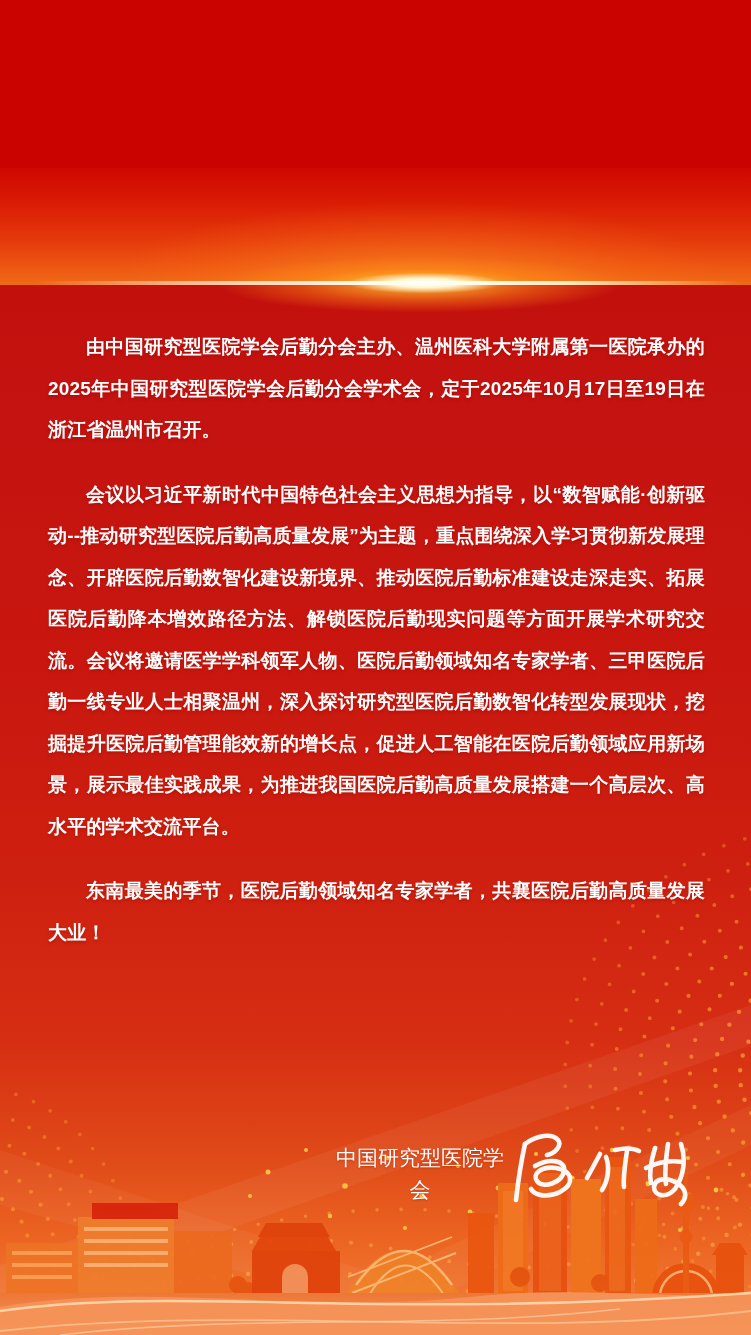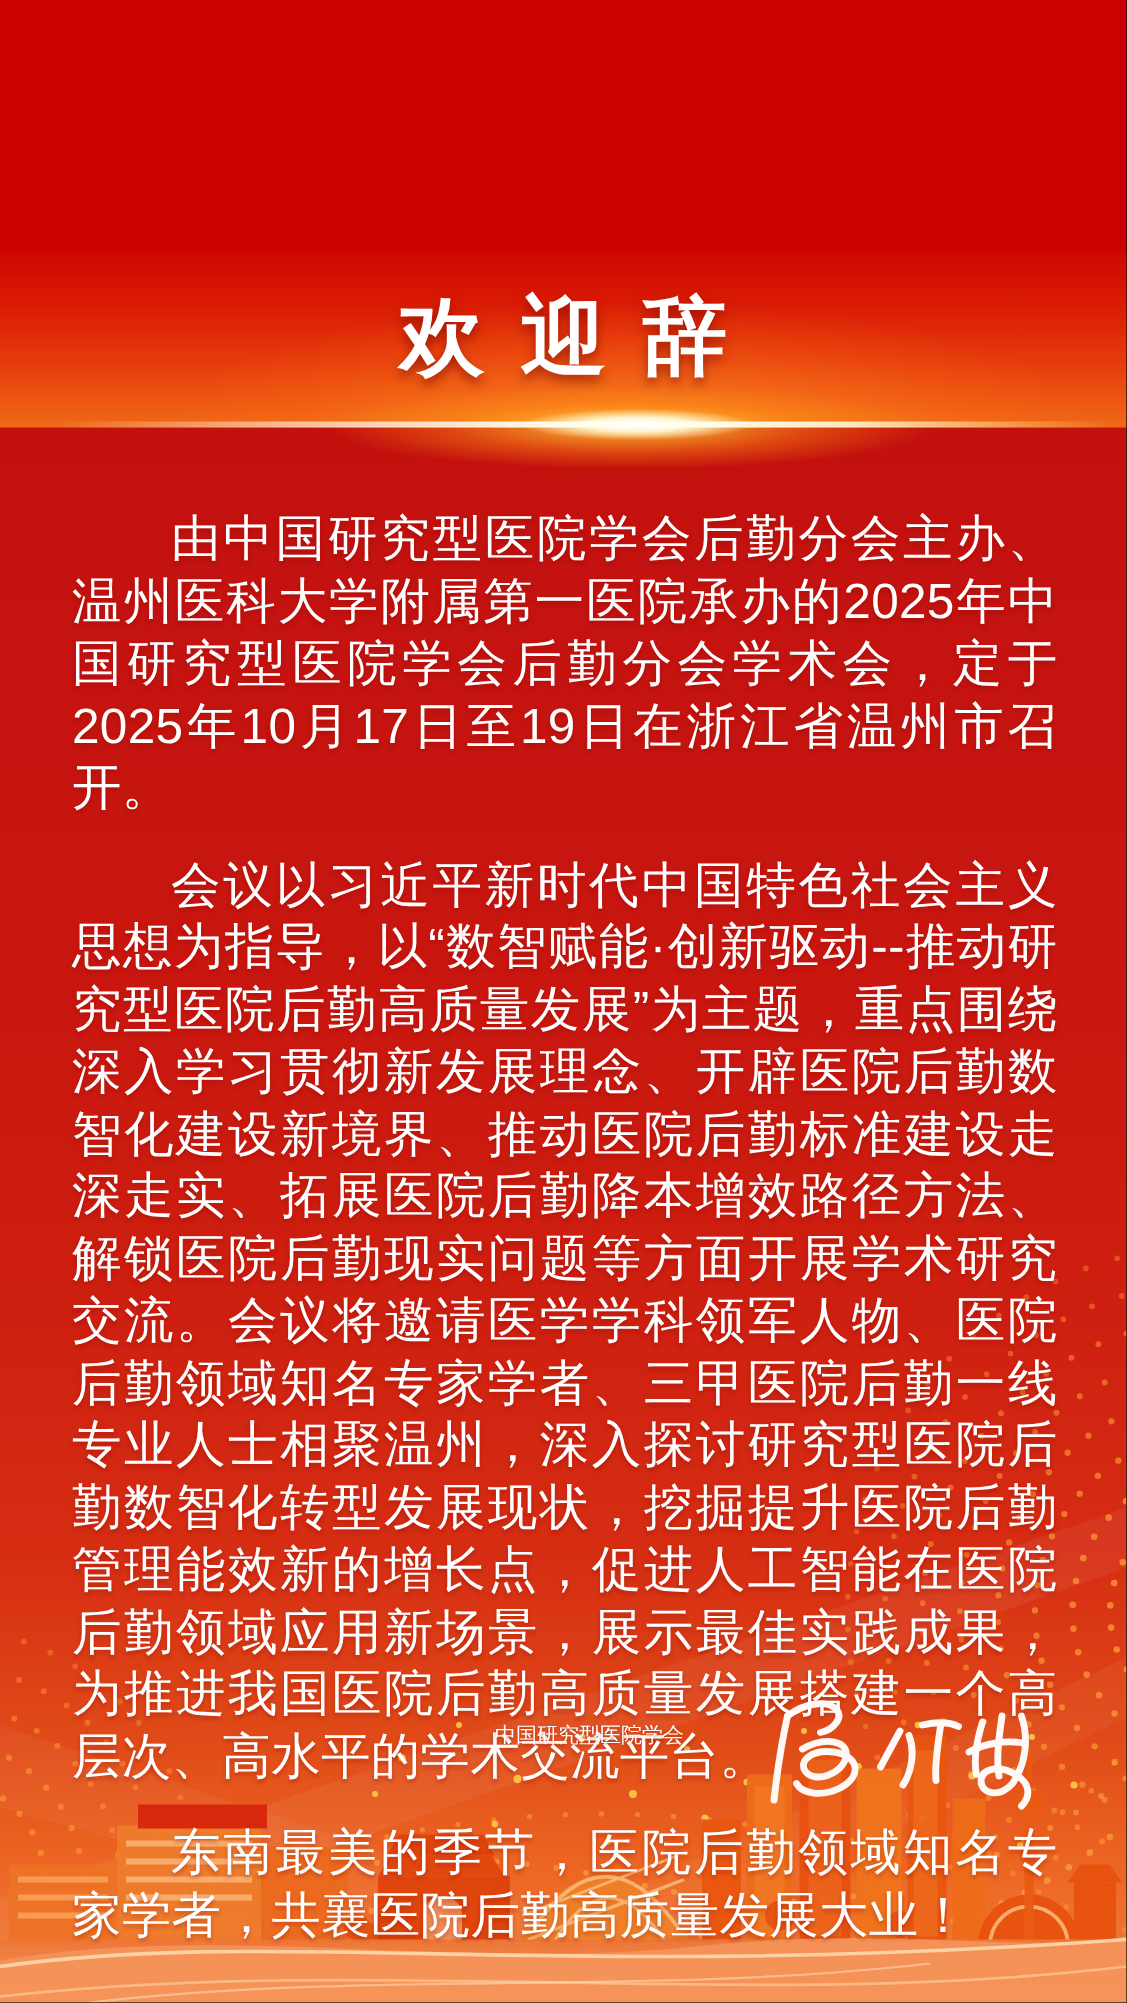--- a/index.html
+++ b/index.html
@@ -38,29 +38,29 @@
   .page-title{
     position:absolute;left:0;top:194px;width:751px;margin:0;
     text-align:center;color:#ffffff;font-size:57px;font-weight:900;
     letter-spacing:24px;padding-left:24px;box-sizing:border-box;line-height:1.1;
     text-shadow:0 4px 7px rgba(110,0,0,.55);
   }
   .content{
     position:absolute;left:48px;top:326px;width:657px;color:#ffffff;
   }
   .content p{
-    margin:12px 0 23px 0;font-size:33px;line-height:41.5px;font-weight:400;
+    margin:0 0 23px 0;font-size:19px;line-height:41.5px;font-weight:700;
     text-align:justify;text-justify:inter-character;text-indent:2em;
     text-shadow:0 2px 3px rgba(130,10,0,.35);letter-spacing:.2px;
   }
   .signoff{
     position:absolute;left:330px;top:1142px;width:180px;
-    color:#ffffff;text-align:left;
+    color:#ffffff;text-align:center;
     font-family:"Liberation Serif","DejaVu Serif",serif;
-    font-size:14px;line-height:32px;font-weight:400;
+    font-size:21px;line-height:32px;font-weight:400;
     text-shadow:0 1px 2px rgba(130,20,0,.4);
   }
   .signature-svg{position:absolute;left:505px;top:1116px;width:215px;height:105px;}
   .deco-svg,.city-svg{position:absolute;left:0;pointer-events:none;}
   .deco-svg{top:0;}
   .city-svg{bottom:0;}
 </style>
 </head>
 <body>
 
@@ -191,21 +191,20 @@
       <rect x="716" y="110" width="28" height="42" fill="#e8510e"></rect>
     </g>
 
     <rect x="0" y="148" width="751" height="42" fill="url(#gnd)"></rect>
     <path d="M0,162 C 150,136 310,170 470,152 C 590,139 690,158 751,146 L751,190 L0,190 Z" fill="#f49258" opacity="0.95"></path>
     <path d="M0,166 C 185,140 365,176 751,148" fill="none" stroke="#ffdcb2" stroke-width="2.4" opacity="0.85"></path>
     <path d="M0,186 C 250,158 500,196 751,166" fill="none" stroke="#ffd3a0" stroke-width="1.8" opacity="0.6"></path>
     <path d="M 60,190 C 250,168 430,186 620,164" fill="none" stroke="#ffe6c6" stroke-width="1.5" opacity="0.5"></path>
   </svg>
 
-  <h1 class="page-title">欢迎辞</h1>
 
   <div class="content">
     <p>由中国研究型医院学会后勤分会主办、温州医科大学附属第一医院承办的2025年中国研究型医院学会后勤分会学术会，定于2025年10月17日至19日在浙江省温州市召开。</p>
     <p>会议以习近平新时代中国特色社会主义思想为指导，以“数智赋能·创新驱动--推动研究型医院后勤高质量发展”为主题，重点围绕深入学习贯彻新发展理念、开辟医院后勤数智化建设新境界、推动医院后勤标准建设走深走实、拓展医院后勤降本增效路径方法、解锁医院后勤现实问题等方面开展学术研究交流。会议将邀请医学学科领军人物、医院后勤领域知名专家学者、三甲医院后勤一线专业人士相聚温州，深入探讨研究型医院后勤数智化转型发展现状，挖掘提升医院后勤管理能效新的增长点，促进人工智能在医院后勤领域应用新场景，展示最佳实践成果，为推进我国医院后勤高质量发展搭建一个高层次、高水平的学术交流平台。</p>
     <p>东南最美的季节，医院后勤领域知名专家学者，共襄医院后勤高质量发展大业！</p>
   </div>
 
   <div class="signoff">
     <div>中国研究型医院学会</div>
   </div>

